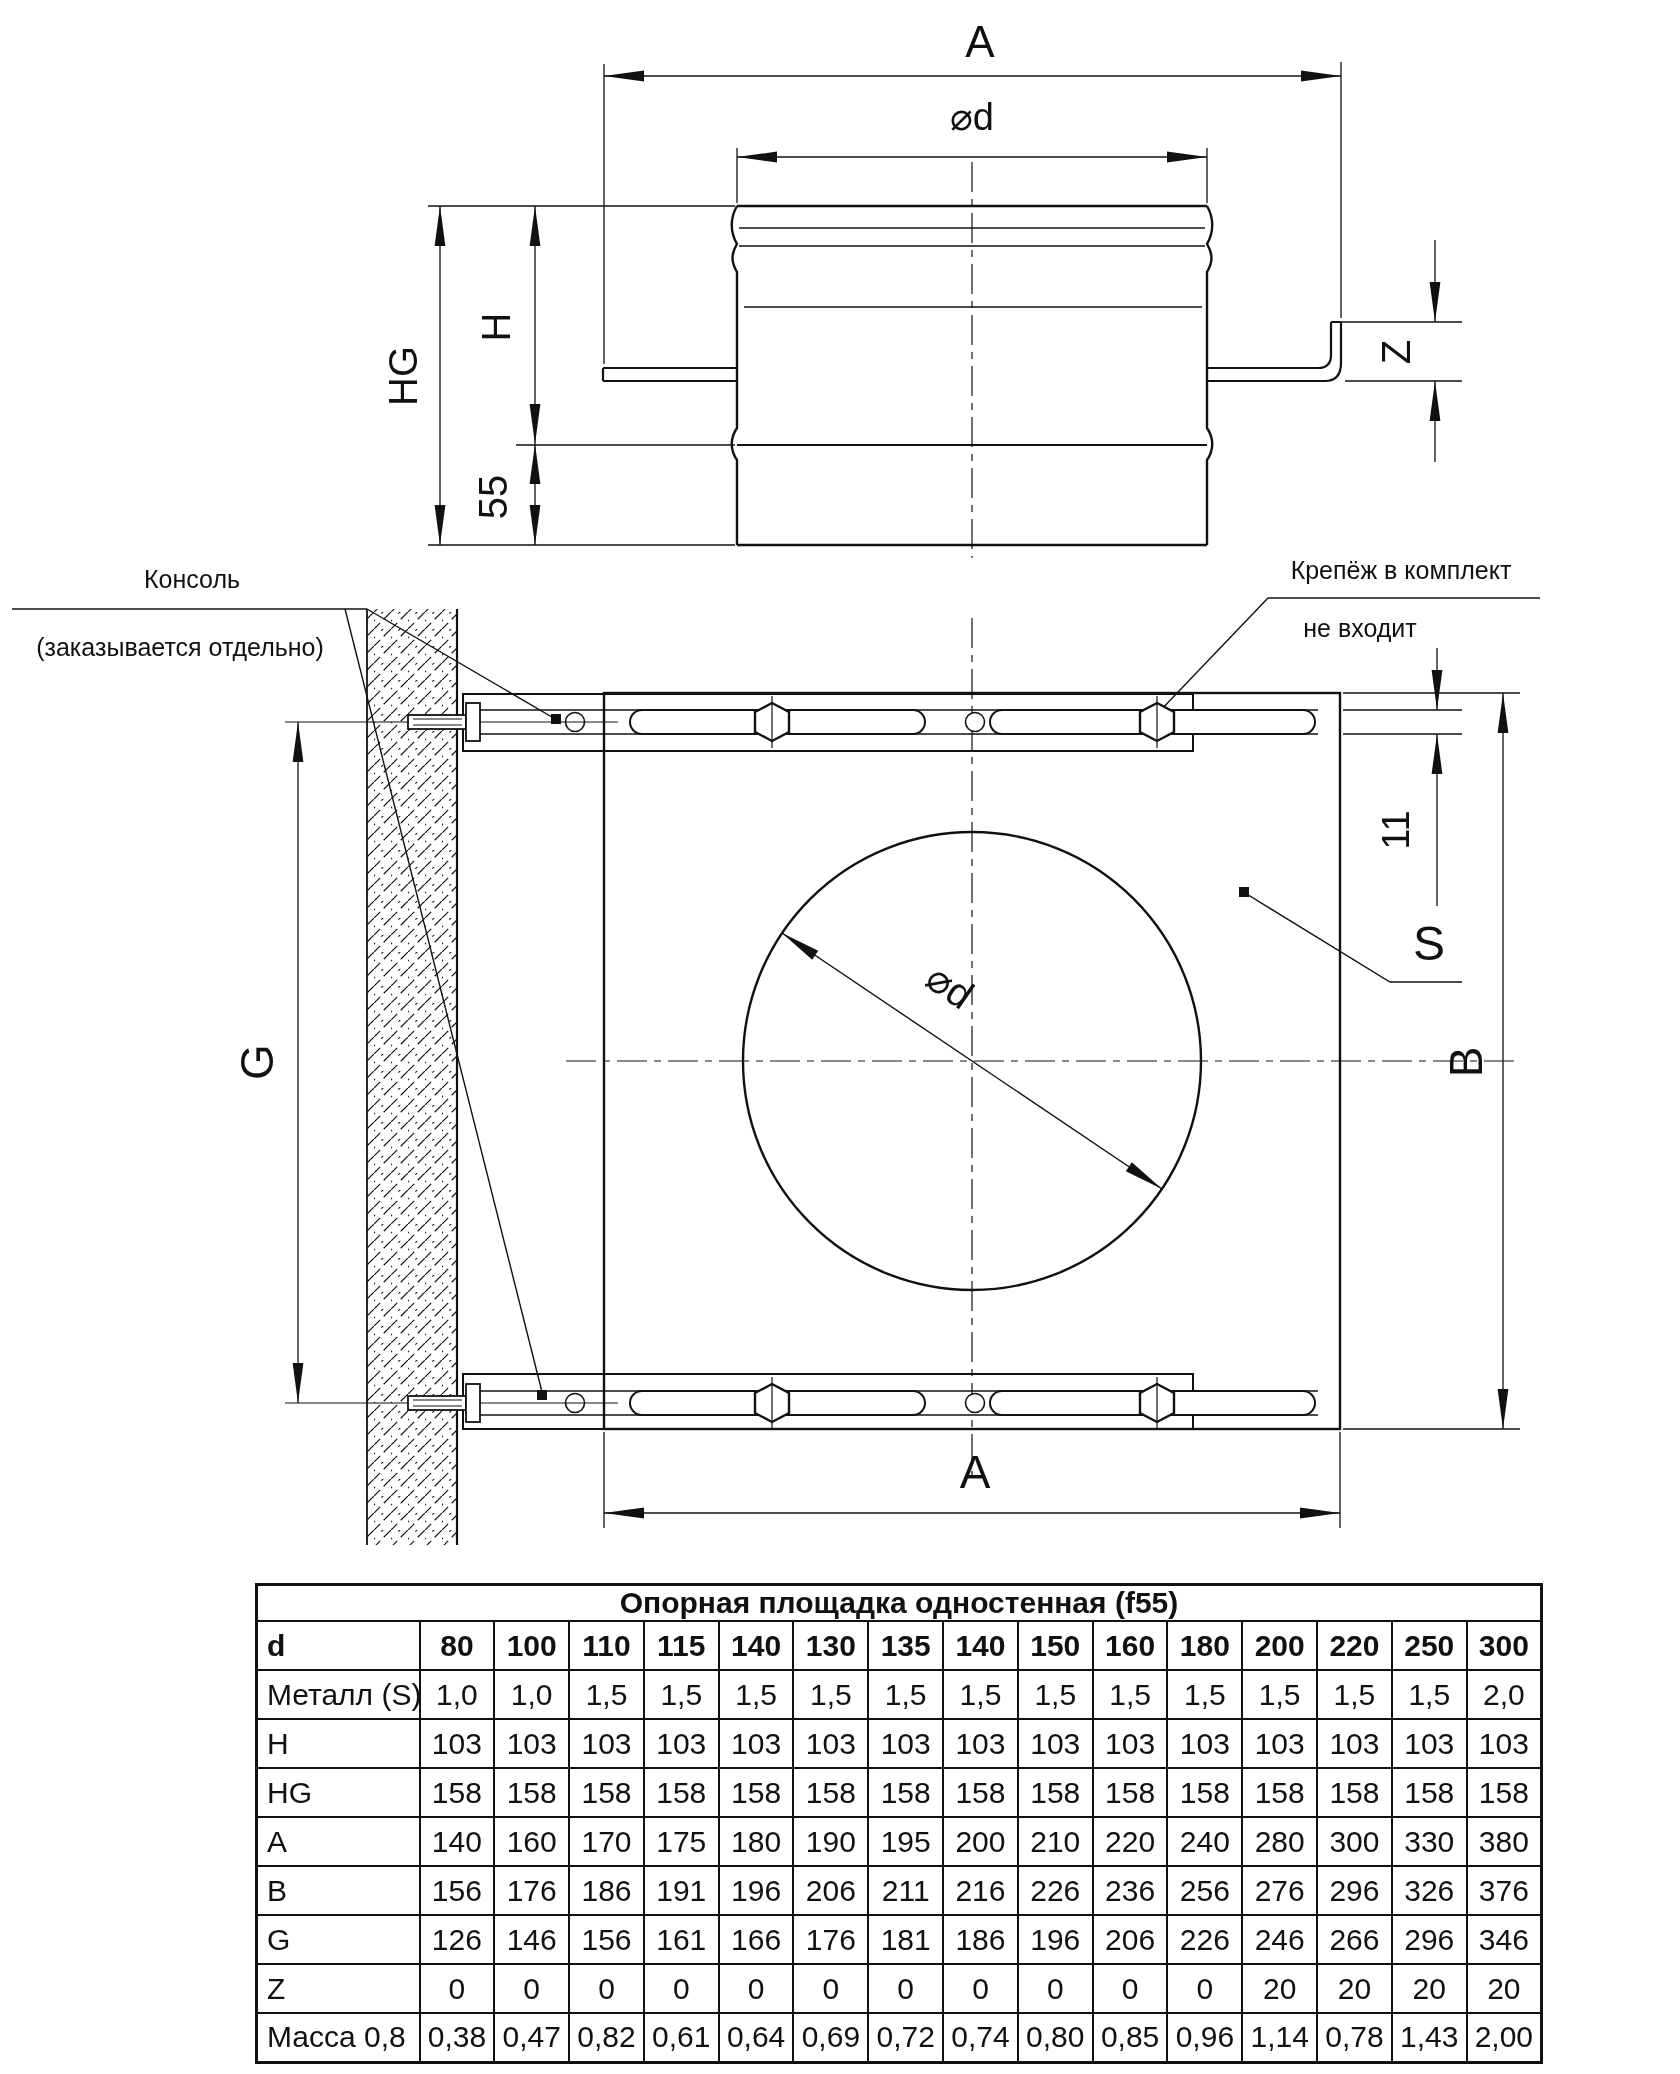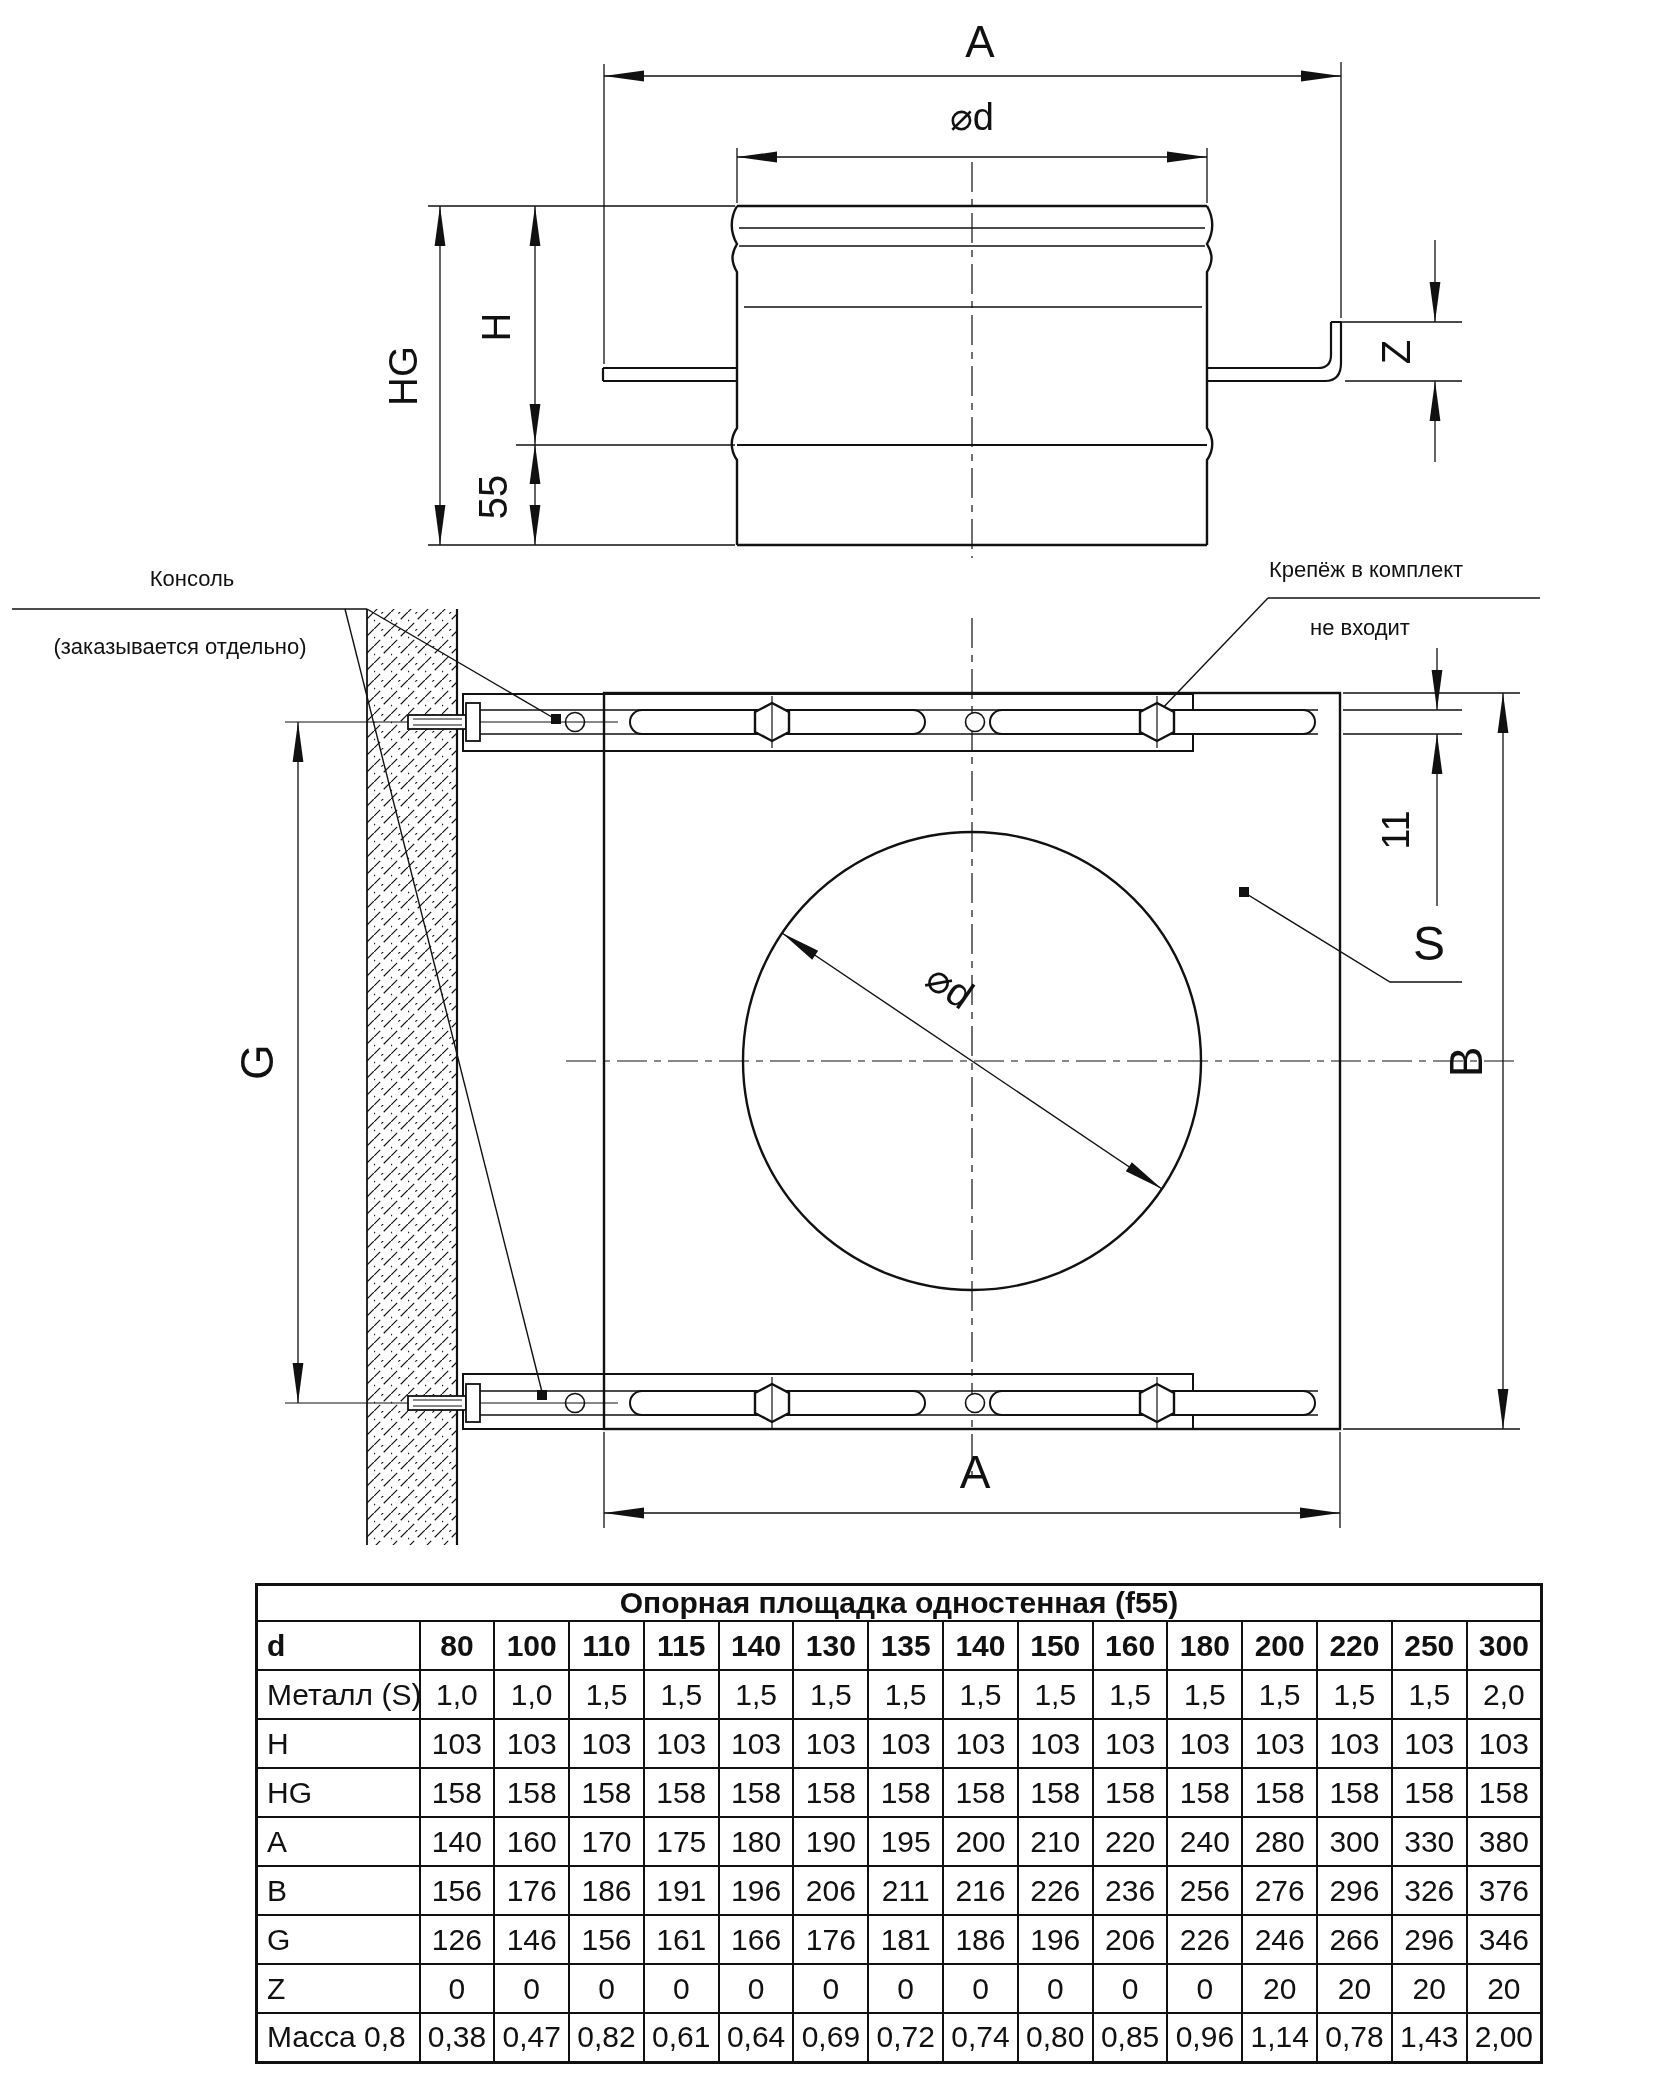--- a/index.html
+++ b/index.html
@@ -7,21 +7,21 @@
     width:1680px; height:2074px; position:relative;
     background:#ffffff; overflow:hidden;
     font-family:"Liberation Sans", sans-serif; color:#111;
   }
   #art { position:absolute; left:0; top:0; }
   .lbl { position:absolute; color:#111; white-space:nowrap;
          transform:translate(-50%,-50%); line-height:1; }
   .lbl.v   { transform:translate(-50%,-50%) rotate(-90deg); }
   .lbl.r35 { transform:translate(-50%,-50%) rotate(35deg); }
   .f44 { font-size:44px; } .f46 { font-size:46px; } .f48 { font-size:48px; }
-  .f40 { font-size:40px; } .f38 { font-size:38px; } .f27 { font-size:22px; }
+  .f40 { font-size:40px; } .f38 { font-size:38px; } .f27 { font-size:25px; }
   
   #spec-table { position:absolute; left:255px; top:1583px; width:1288px; height:477px;
                 border-collapse:collapse; table-layout:fixed;
                 border:3px solid #111; background:#fff; }
   #spec-table td, #spec-table th {
     border:2px solid #111; font-size:30px; font-weight:400;
     text-align:center; padding:0; overflow:hidden; white-space:nowrap;
   }
   #spec-table tr { height:49px; }
   #spec-table tr.title-row { height:33px; }
@@ -215,21 +215,21 @@
 
 <span class="lbl f44" style="left:980px;  top:42px;">A</span>
 <span class="lbl f38" style="left:972px;  top:117px;">⌀d</span>
 <span class="lbl v f40" style="left:403px;  top:376px;">HG</span>
 <span class="lbl v f40" style="left:496px;  top:327px;">H</span>
 <span class="lbl v f40" style="left:493px;  top:497px;">55</span>
 <span class="lbl v f40" style="left:1396px; top:352px;">Z</span>
 
 <span class="lbl f27" style="left:192px;  top:579px;">Консоль</span>
 <span class="lbl f27" style="left:180px;  top:647px;">(заказывается отдельно)</span>
-<span class="lbl f27" style="left:1366px; top:570px;">Крепёж в комплект</span>
+<span class="lbl f27" style="left:1401px; top:570px;">Крепёж в комплект</span>
 <span class="lbl f27" style="left:1360px; top:628px;">не входит</span>
 
 <span class="lbl v f46" style="left:257px;  top:1062px;">G</span>
 <span class="lbl v f46" style="left:1466px; top:1062px;">B</span>
 <span class="lbl f48" style="left:1429px; top:944px;">S</span>
 <span class="lbl v f38" style="left:1396px; top:830px;">11</span>
 <span class="lbl r35 f40" style="left:950px;  top:986px;">⌀d</span>
 <span class="lbl f46" style="left:975px;  top:1472px;">A</span>
 
 <table id="spec-table">

